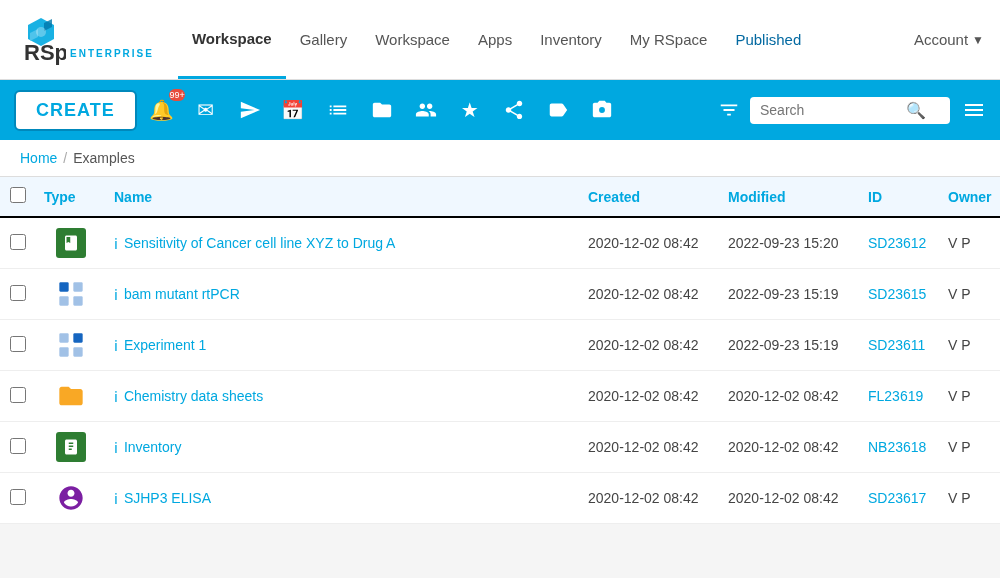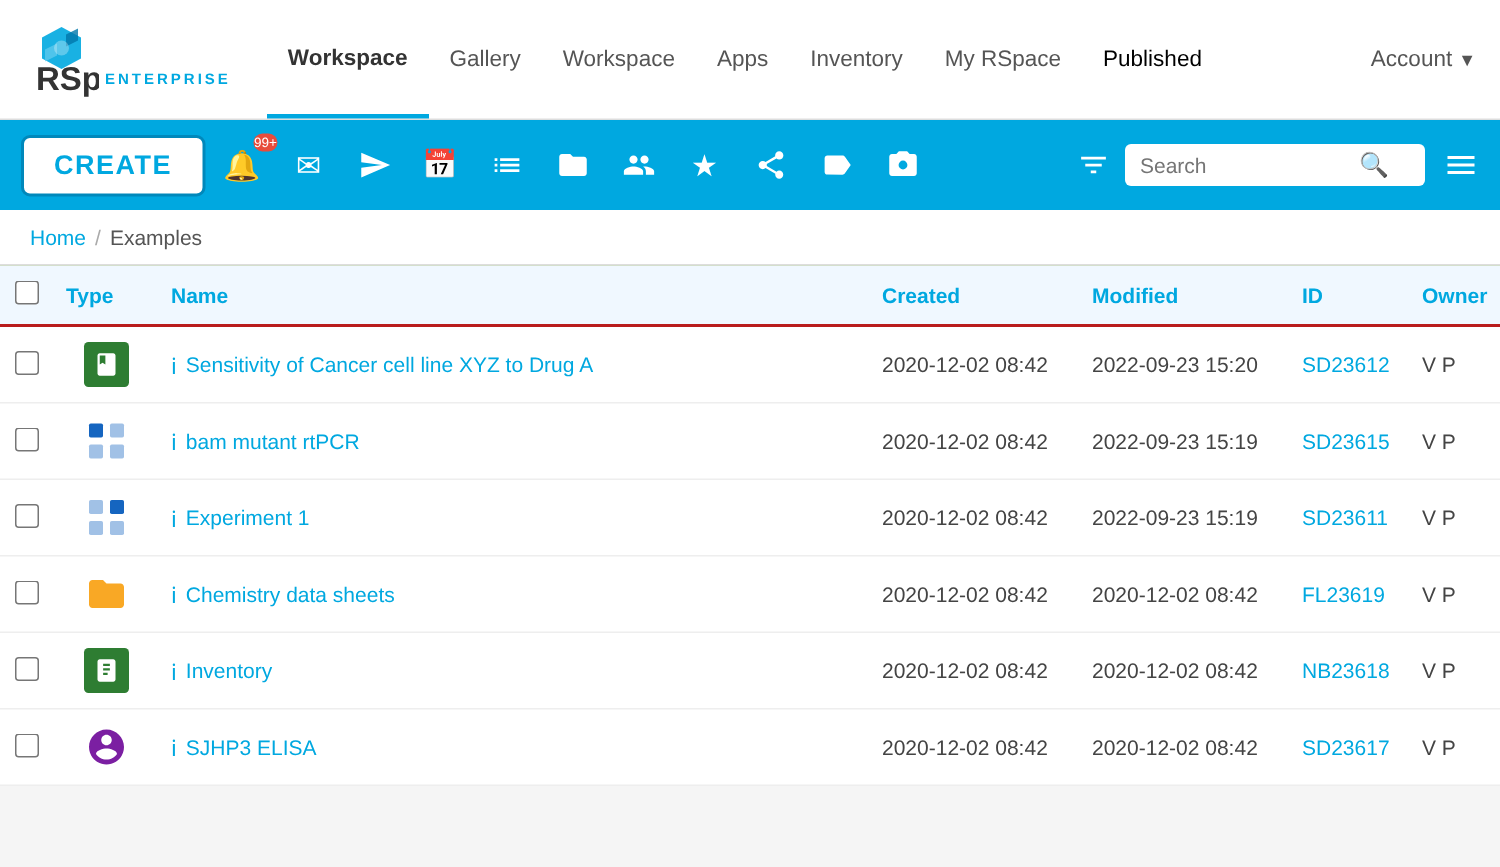--- a/index.html
+++ b/index.html
@@ -30,21 +30,21 @@
     </div>
   </div>
 
   <nav style="display:flex; align-items:center; flex:1; height:100%;">
     <a href="#" style="padding:8px 14px; font-size:15px; color:#333; text-decoration:none; font-weight:bold; border-bottom:3px solid #00a8e0; height:100%; display:flex; align-items:center;">Workspace</a>
     <a href="#" style="padding:8px 14px; font-size:15px; color:#555; text-decoration:none; height:100%; display:flex; align-items:center;">Gallery</a>
     <a href="#" style="padding:8px 14px; font-size:15px; color:#555; text-decoration:none; height:100%; display:flex; align-items:center;">Workspace</a>
     <a href="#" style="padding:8px 14px; font-size:15px; color:#555; text-decoration:none; height:100%; display:flex; align-items:center;">Apps</a>
     <a href="#" style="padding:8px 14px; font-size:15px; color:#555; text-decoration:none; height:100%; display:flex; align-items:center;">Inventory</a>
     <a href="#" style="padding:8px 14px; font-size:15px; color:#555; text-decoration:none; height:100%; display:flex; align-items:center;">My RSpace</a>
-    <a href="#" style="padding:8px 14px; font-size:15px; color:#000000; text-decoration:none; height:100%; display:flex; align-items:center;">Published</a>
+    <a href="#" style="padding:8px 14px; font-size:15px; color:#0369a1; text-decoration:none; height:100%; display:flex; align-items:center;">Published</a>
   </nav>
 
   <div style="display:flex; align-items:center; gap:4px; font-size:15px; color:#555; cursor:pointer; margin-left:auto;justify-content:space-between;">
     <span>Account</span>
     <span style="font-size:12px;">▼</span>
   </div>
 </div>
 
 <div style="display:flex; align-items:center; background:#00a8e0; padding:0 14px; height:60px; gap:6px;">
   <button style="background:#fff; color:#00a8e0; border:2px solid #0088bb; border-radius:6px; padding:8px 20px; font-size:18px; font-weight:bold; cursor:pointer; letter-spacing:1px;">CREATE</button>
@@ -124,21 +124,21 @@
 
 <div style="padding:10px 20px; display:flex; align-items:flex-start; gap:6px; font-size:14px; background:#fff; border-bottom:1px solid #ddd;">
   <a href="#" style="color:#00a8e0; text-decoration:none;">Home</a>
   <span style="color:#aaa;">/</span>
   <span style="color:#555;">Examples</span>
 </div>
 
 <div style="background:#fff; overflow:auto; max-height:calc(578px - 80px - 60px - 40px);">
   <table style="width:100%; border-collapse:collapse; font-size:14px;">
     <thead>
-      <tr style="border-bottom:2px solid #b91c1c; background:#4d7c0f;">
+      <tr style="border-bottom:2px solid #000000; background:#eab308;">
         <th style="width:36px; padding:10px 8px; text-align:center;">
           <input type="checkbox" style="">
         </th>
         <th style="width:70px; padding:10px 8px; text-align:left; color:#00a8e0; font-weight:bold; cursor:pointer;">Type</th>
         <th style="min-width:200px; padding:10px 8px; text-align:left; color:#00a8e0; font-weight:bold; cursor:pointer;">Name</th>
         <th style="width:140px; padding:10px 8px; text-align:left; color:#00a8e0; font-weight:bold; cursor:pointer;">Created</th>
         <th style="width:140px; padding:10px 8px; text-align:left; color:#00a8e0; font-weight:bold; cursor:pointer;">Modified</th>
         <th style="width:80px; padding:10px 8px; text-align:left; color:#00a8e0; font-weight:bold; cursor:pointer;">ID</th>
         <th style="width:60px; padding:10px 8px; text-align:left; color:#00a8e0; font-weight:bold; cursor:pointer;">Owner</th>
       </tr>

